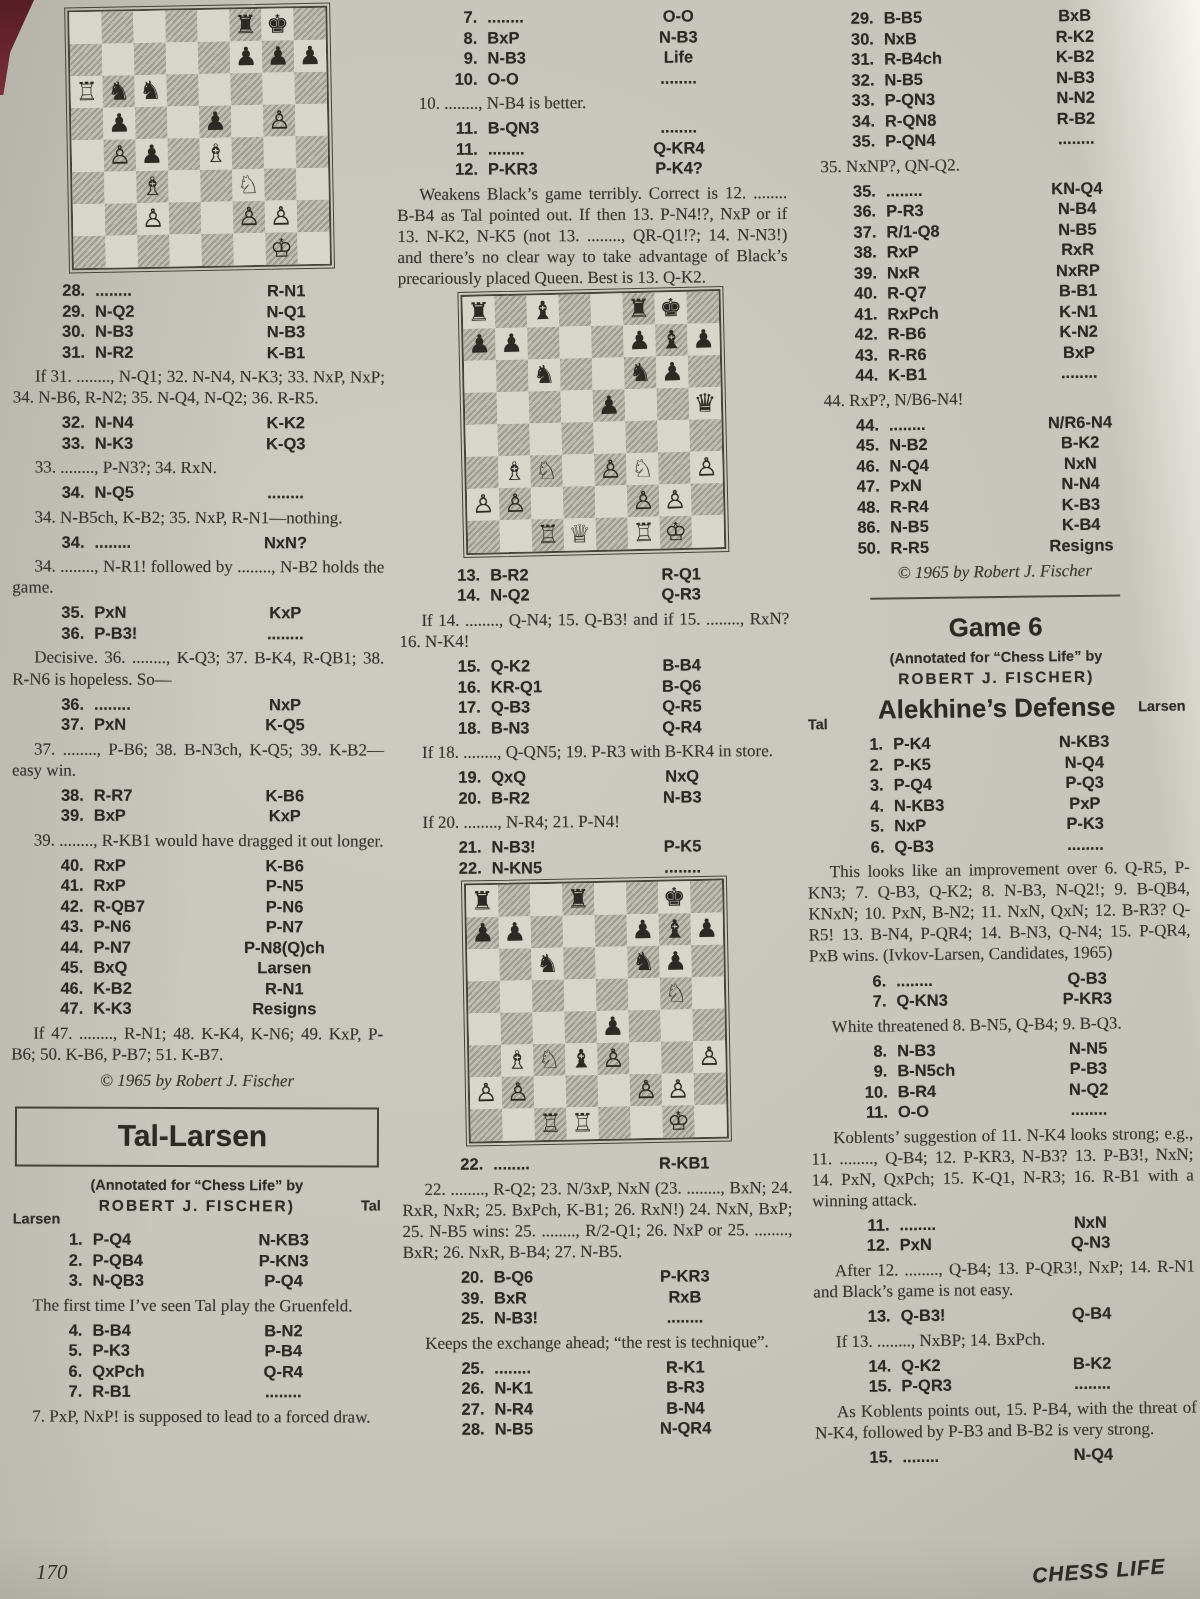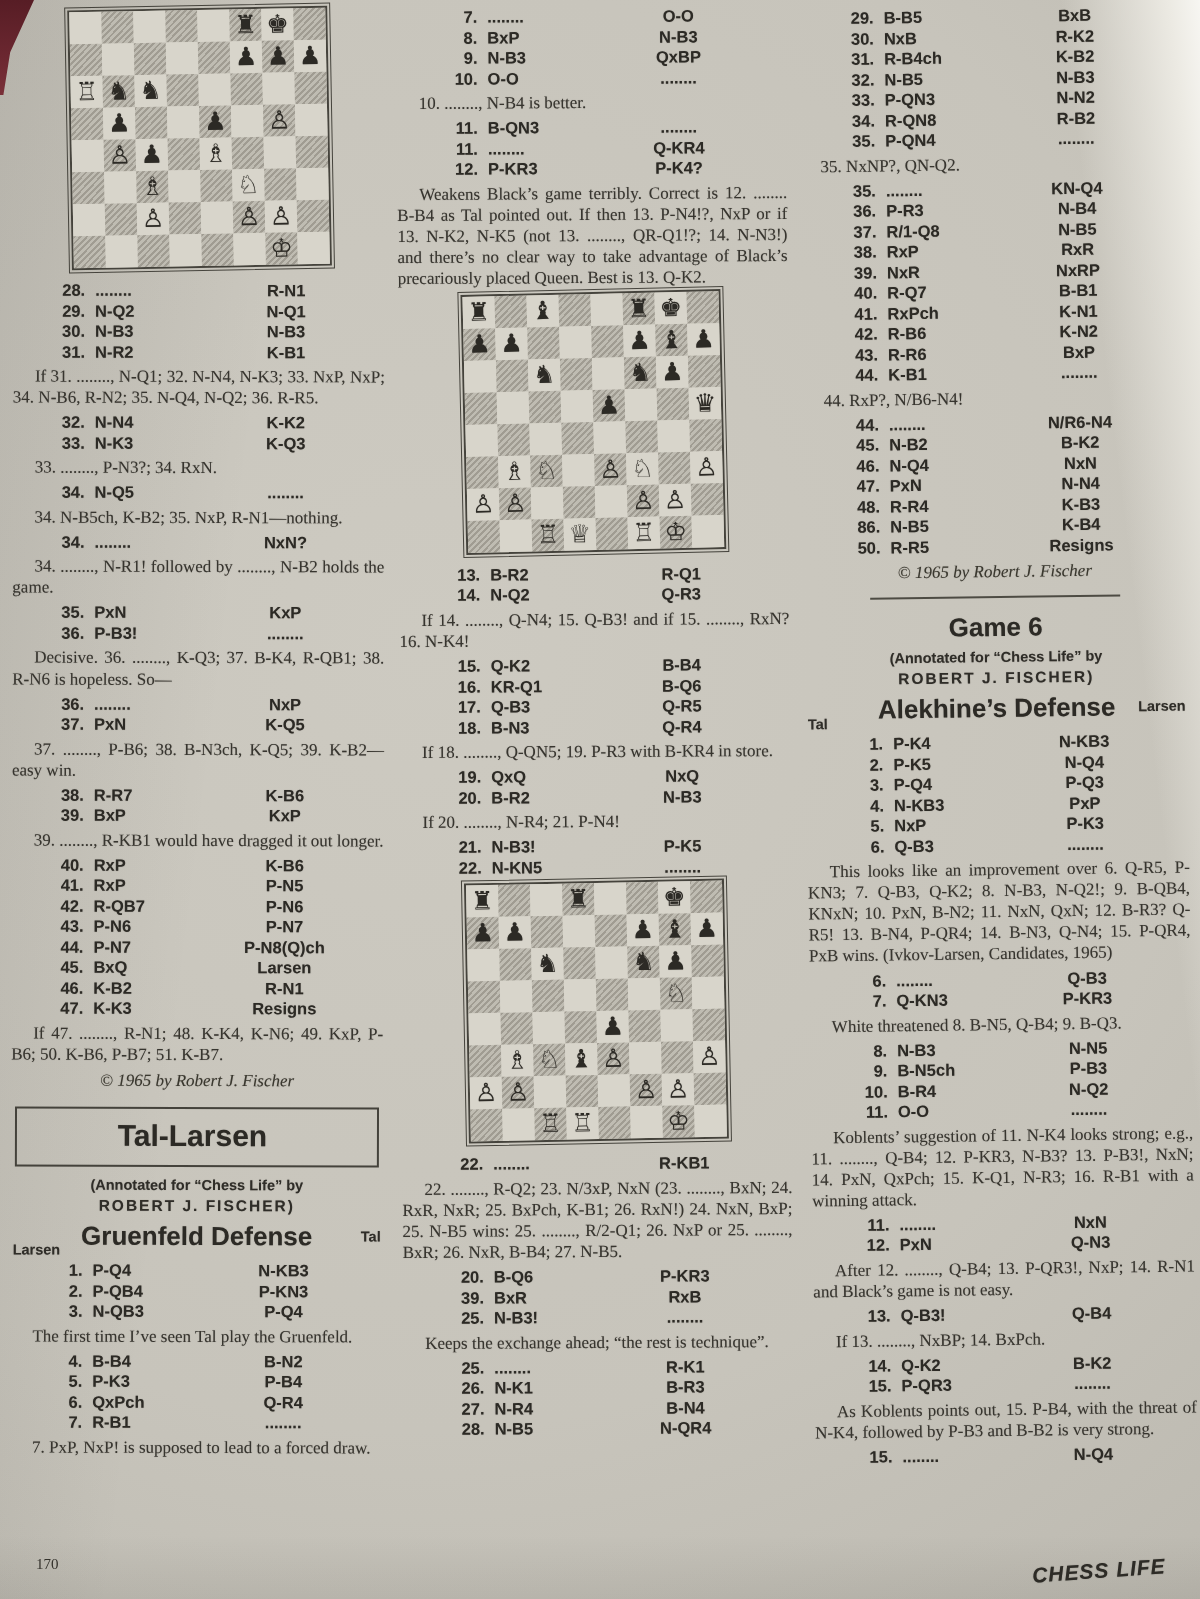--- a/index.html
+++ b/index.html
@@ -58,21 +58,21 @@
     outline:1.5px solid #45433c;outline-offset:2px;background:#d8d5cb;}
   .board{display:grid;grid-template-columns:repeat(8,32px);grid-auto-rows:32px;}
   .sq{display:flex;align-items:center;justify-content:center;
     font-family:"DejaVu Sans", sans-serif;font-size:25px;line-height:32px;color:#2c2a25;}
   .sq.light{background:#d8d5cb;}
   .sq.dark{background:repeating-linear-gradient(135deg,#a09c92 0 2px,#bfbcb2 2px 4.5px);}
   .d1{transform:rotate(-1.2deg);}
   .d2{transform:rotate(-1deg);}
   .d3{transform:rotate(-0.8deg);}
 
-  .pageno{position:absolute;left:36px;bottom:26px;font-size:15px;color:#33312b;}
+  .pageno{position:absolute;left:36px;bottom:14px;font-size:21px;color:#33312b;font-style:italic;}
   .footer-logo{position:absolute;right:34px;bottom:16px;
     font-family:"Liberation Sans", sans-serif;font-weight:bold;font-style:italic;
     font-size:21px;letter-spacing:1px;transform:rotate(-4deg);color:#2d2b26;
     text-shadow:0 0 1px rgba(45,43,38,0.5);}
 </style>
 </head>
 <body>
 
 <div class="page">
   <div class="corner-red"></div>
@@ -279,21 +279,20 @@
             <span class="mnum">47.</span>
             <span class="mwhite">K-K3</span>
             <span class="mblack">Resigns</span>
           </div>
         </div>
       <p class="note">If 47. ........, R-N1; 48. K-K4, K-N6; 49. KxP, P-B6; 50. K-B6, P-B7; 51. K-B7.</p>
       <div class="copyright">© 1965 by Robert J. Fischer</div>
       <div class="boxtitle">Tal-Larsen</div>
       <div class="annot1">(Annotated for “Chess Life” by</div>
       <div class="annot2">ROBERT J. FISCHER)</div>
-      <div class="opening">Gruenfeld Defense</div>
       <div class="players">
         <span class="pl">Larsen</span>
         <span class="pr">Tal</span>
       </div>
       <div class="moves">
           <div class="mrow">
             <span class="mnum">1.</span>
             <span class="mwhite">P-Q4</span>
             <span class="mblack">N-KB3</span>
           </div>
@@ -342,21 +341,21 @@
             <span class="mblack">O-O</span>
           </div>
           <div class="mrow">
             <span class="mnum">8.</span>
             <span class="mwhite">BxP</span>
             <span class="mblack">N-B3</span>
           </div>
           <div class="mrow">
             <span class="mnum">9.</span>
             <span class="mwhite">N-B3</span>
-            <span class="mblack">QxBP</span>
+            <span class="mblack">Life</span>
           </div>
           <div class="mrow">
             <span class="mnum">10.</span>
             <span class="mwhite">O-O</span>
             <span class="mblack">........</span>
           </div>
         </div>
       <p class="note">10. ........, N-B4 is better.</p>
       <div class="moves">
           <div class="mrow">

